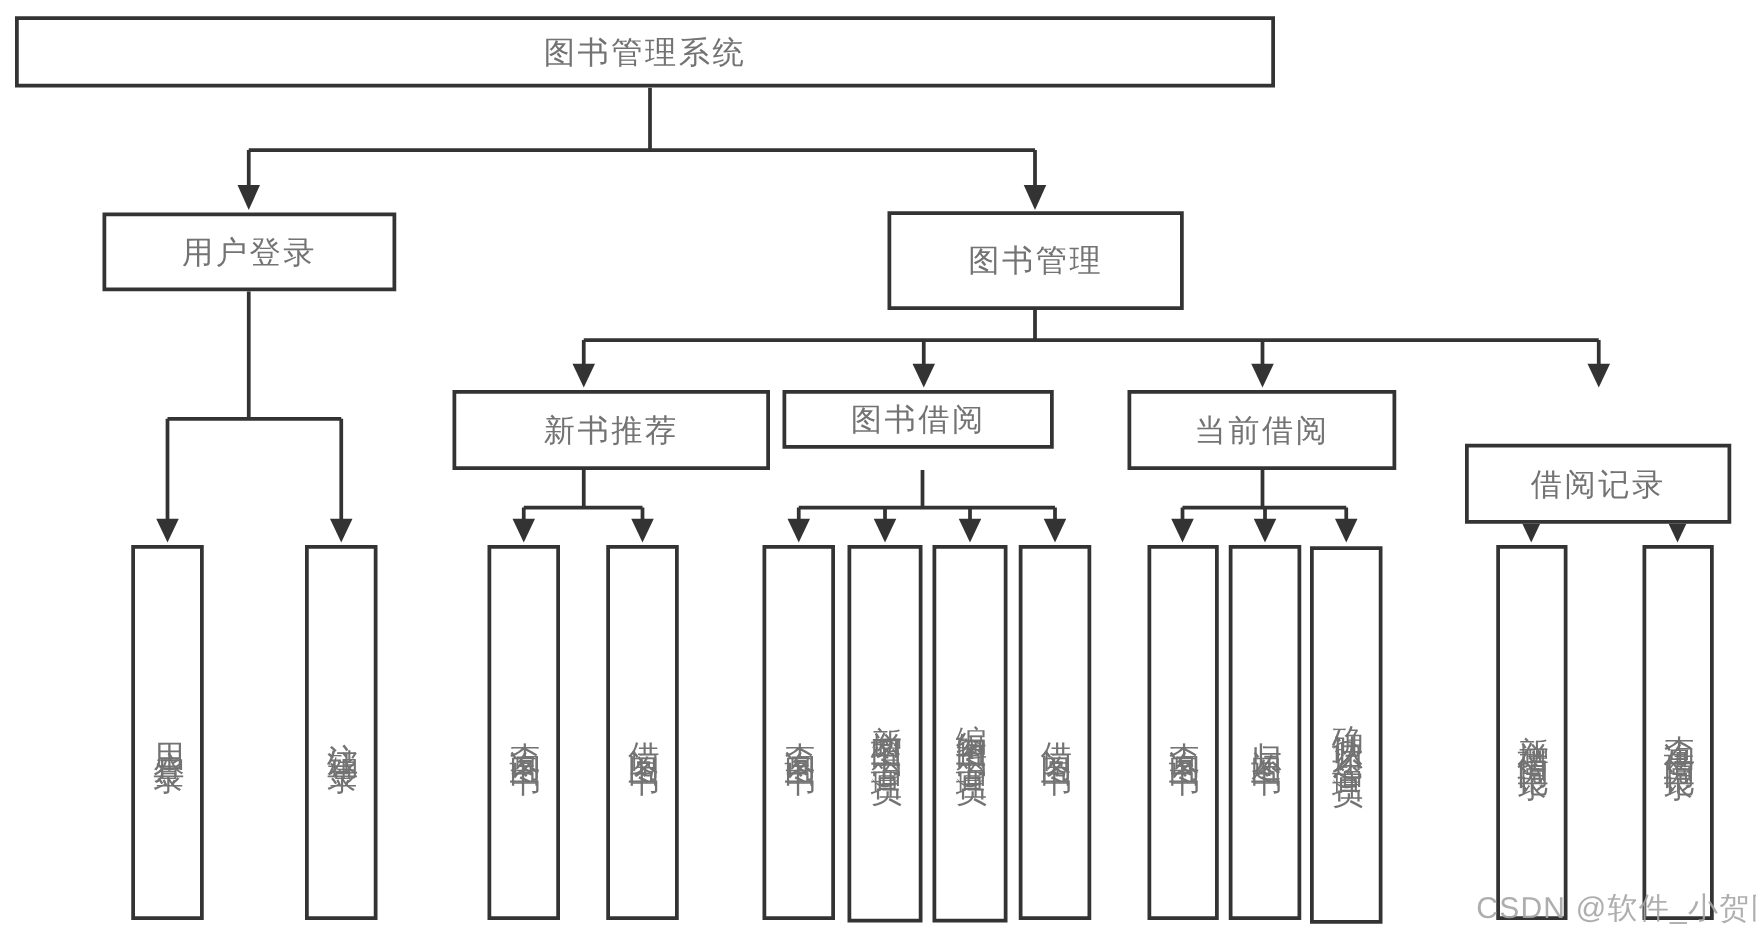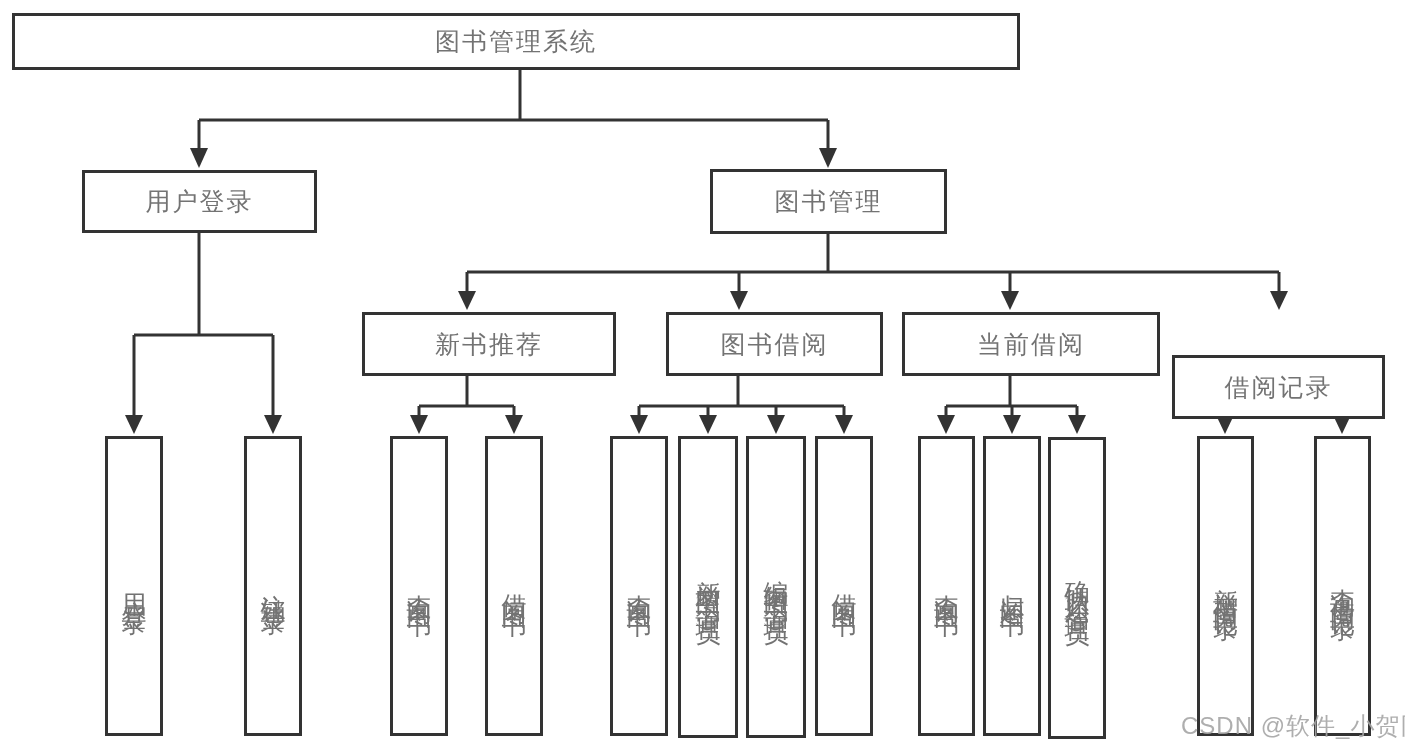--- a/index.html
+++ b/index.html
@@ -123,25 +123,25 @@
       <polygon points="1003,415 1021,415 1012,434"></polygon>
       <polygon points="1068,415 1086,415 1077,434"></polygon>
       <polygon points="1216,415 1234,415 1225,434"></polygon>
       <polygon points="1333,415 1351,415 1342,434"></polygon>
     </g>
   </svg>
 
   <div class="box h-box" style="left:12px; top:13px; width:1008px; height:57px;">图书管理系统</div>
 
   <div class="box h-box" style="left:82px; top:170px; width:235px; height:63px;">用户登录</div>
-  <div class="box h-box" style="left:710px; top:169px; width:237px; height:65px;">图书管理</div>
+  <div class="box h-box" style="left:710px; top:169px; width:237px; height:79px;">图书管理</div>
 
   <div class="box h-box" style="left:362px; top:312px; width:254px; height:64px;">新书推荐</div>
-  <div class="box h-box" style="left:666px; top:312px; width:217px; height:64px;">图书借阅</div>
-  <div class="box h-box" style="left:902px; top:312px; width:258px; height:64px;">当前借阅</div>
+  <div class="box h-box" style="left:626px; top:312px; width:217px; height:47px;">图书借阅</div>
+  <div class="box h-box" style="left:902px; top:312px; width:215px; height:64px;">当前借阅</div>
   <div class="box h-box" style="left:1172px; top:312px; width:213px; height:64px;margin-top:43px;">借阅记录</div>
 
   <div class="box v-box" style="left:105px; top:436px; width:58px; height:300px;">用户登录</div>
   <div class="box v-box" style="left:244px; top:436px; width:58px; height:300px;">注销登录</div>
 
   <div class="box v-box" style="left:390px; top:436px; width:58px; height:300px;">查询图书</div>
   <div class="box v-box" style="left:485px; top:436px; width:58px; height:300px;">借阅图书</div>
 
   <div class="box v-box" style="left:610px; top:436px; width:58px; height:300px;">查询图书</div>
   <div class="box v-box" style="left:678px; top:436px; width:60px; height:302px;">新增图书（管理员）</div>

